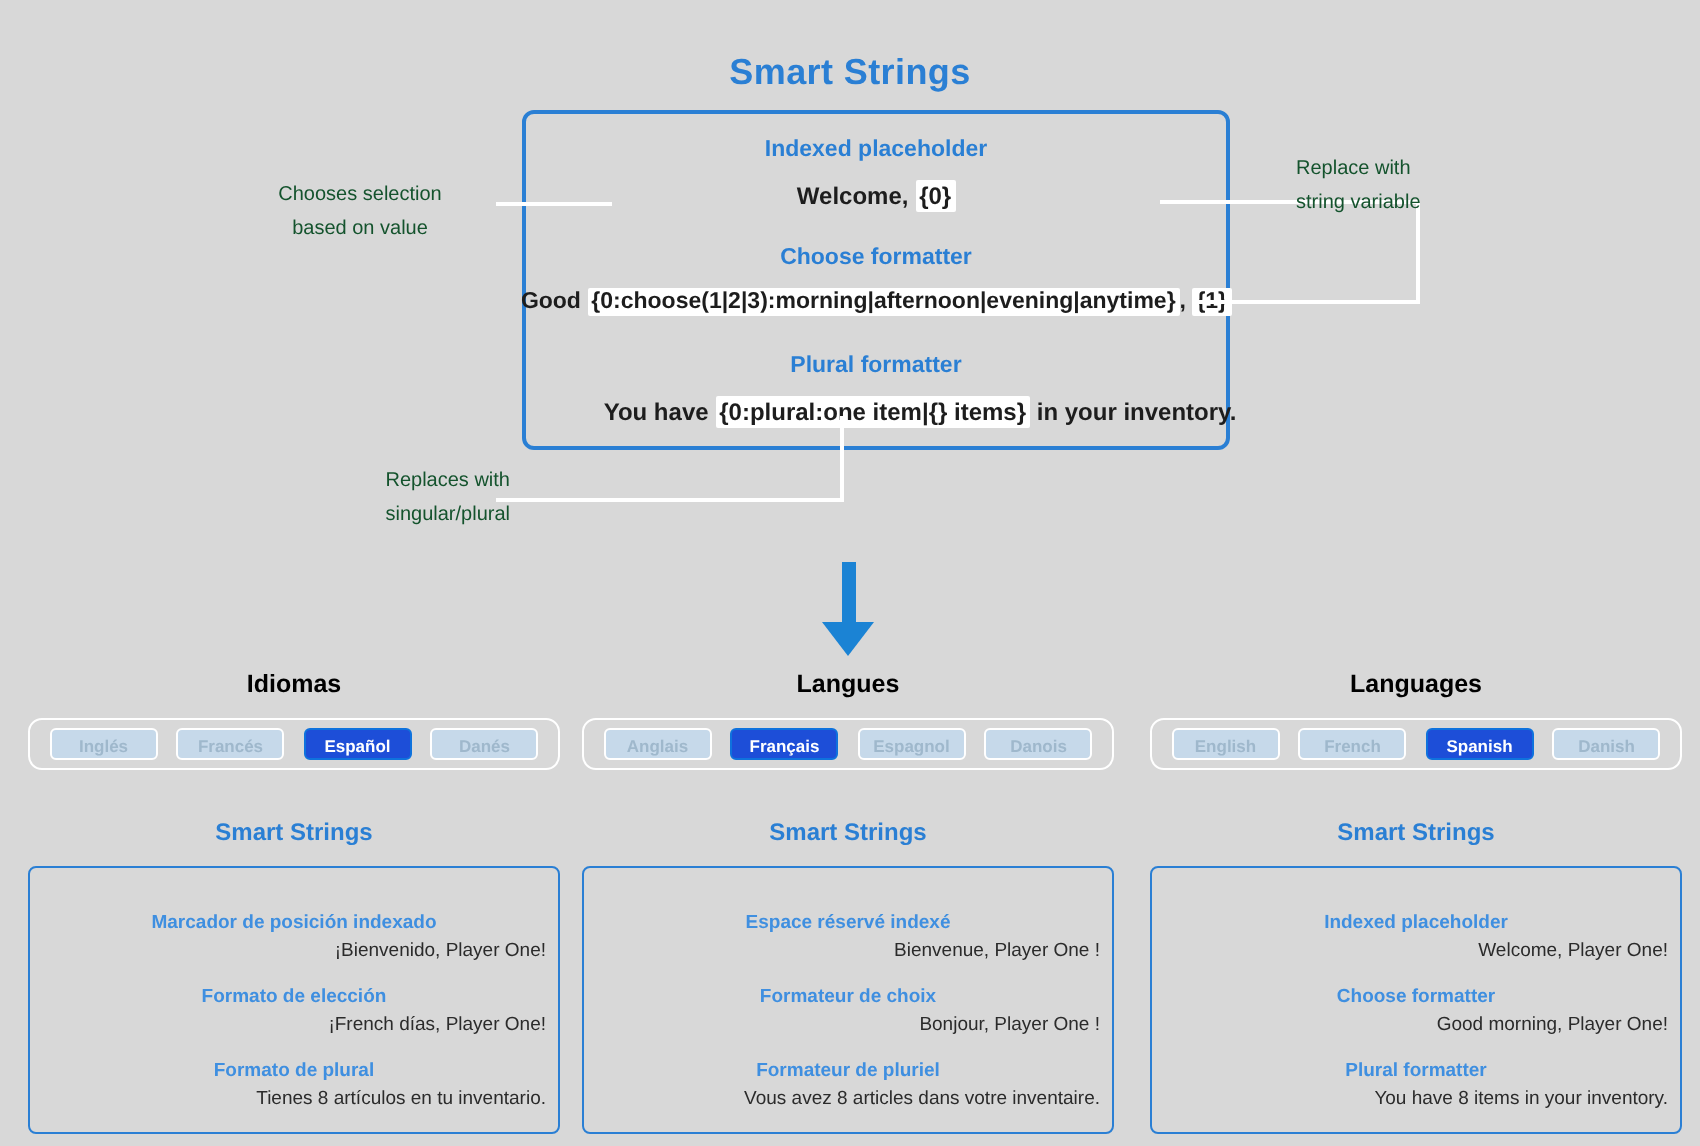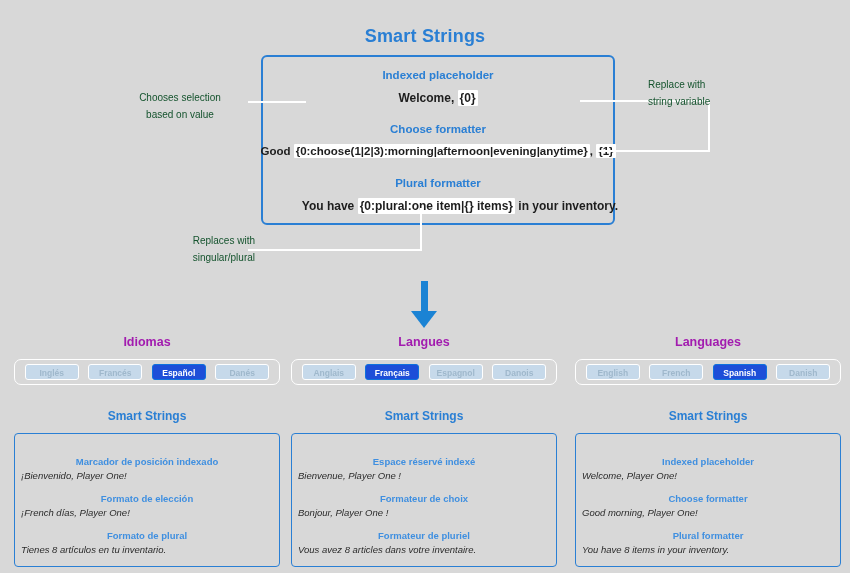--- a/index.html
+++ b/index.html
@@ -67,21 +67,21 @@
     border-top:17px solid #1b83d4;
   }
 
   
   .col{position:absolute;top:335px;width:266px;}
   .col-1{left:14px;}
   .col-2{left:291px;}
   .col-3{left:575px;}
 
   .col-title{
-    width:100%;text-align:center;color:#a21caf;
+    width:100%;text-align:center;color:#000000;
     font-size:12.5px;font-weight:bold;
   }
 
   .lang-bar{
     margin-top:10px;height:26px;
     border:1.5px solid #ffffff;border-radius:7px;
     box-sizing:border-box;
     display:flex;align-items:center;justify-content:space-around;
     padding:0 5px;
   }
@@ -105,23 +105,22 @@
     margin-top:10px;
     border:1.5px solid #2a7fd4;border-radius:4px;
     box-sizing:border-box;
     padding:22px 6px 11px 6px;
   }
   .res-label{
     text-align:center;color:#3f8fe0;font-size:9.5px;font-weight:bold;
     margin-bottom:3px;
   }
   .res-value{
-    text-align:left;color:#2b2b2b;font-size:9.5px;
+    text-align:right;color:#2b2b2b;font-size:9.5px;
     margin-bottom:12px;
-    font-style:italic;
   }
   .res-value.last{margin-bottom:0;}
 </style>
 </head>
 <body>
 
 <div class="stage">
 
   <div class="abs main-title">Smart Strings</div>
 

